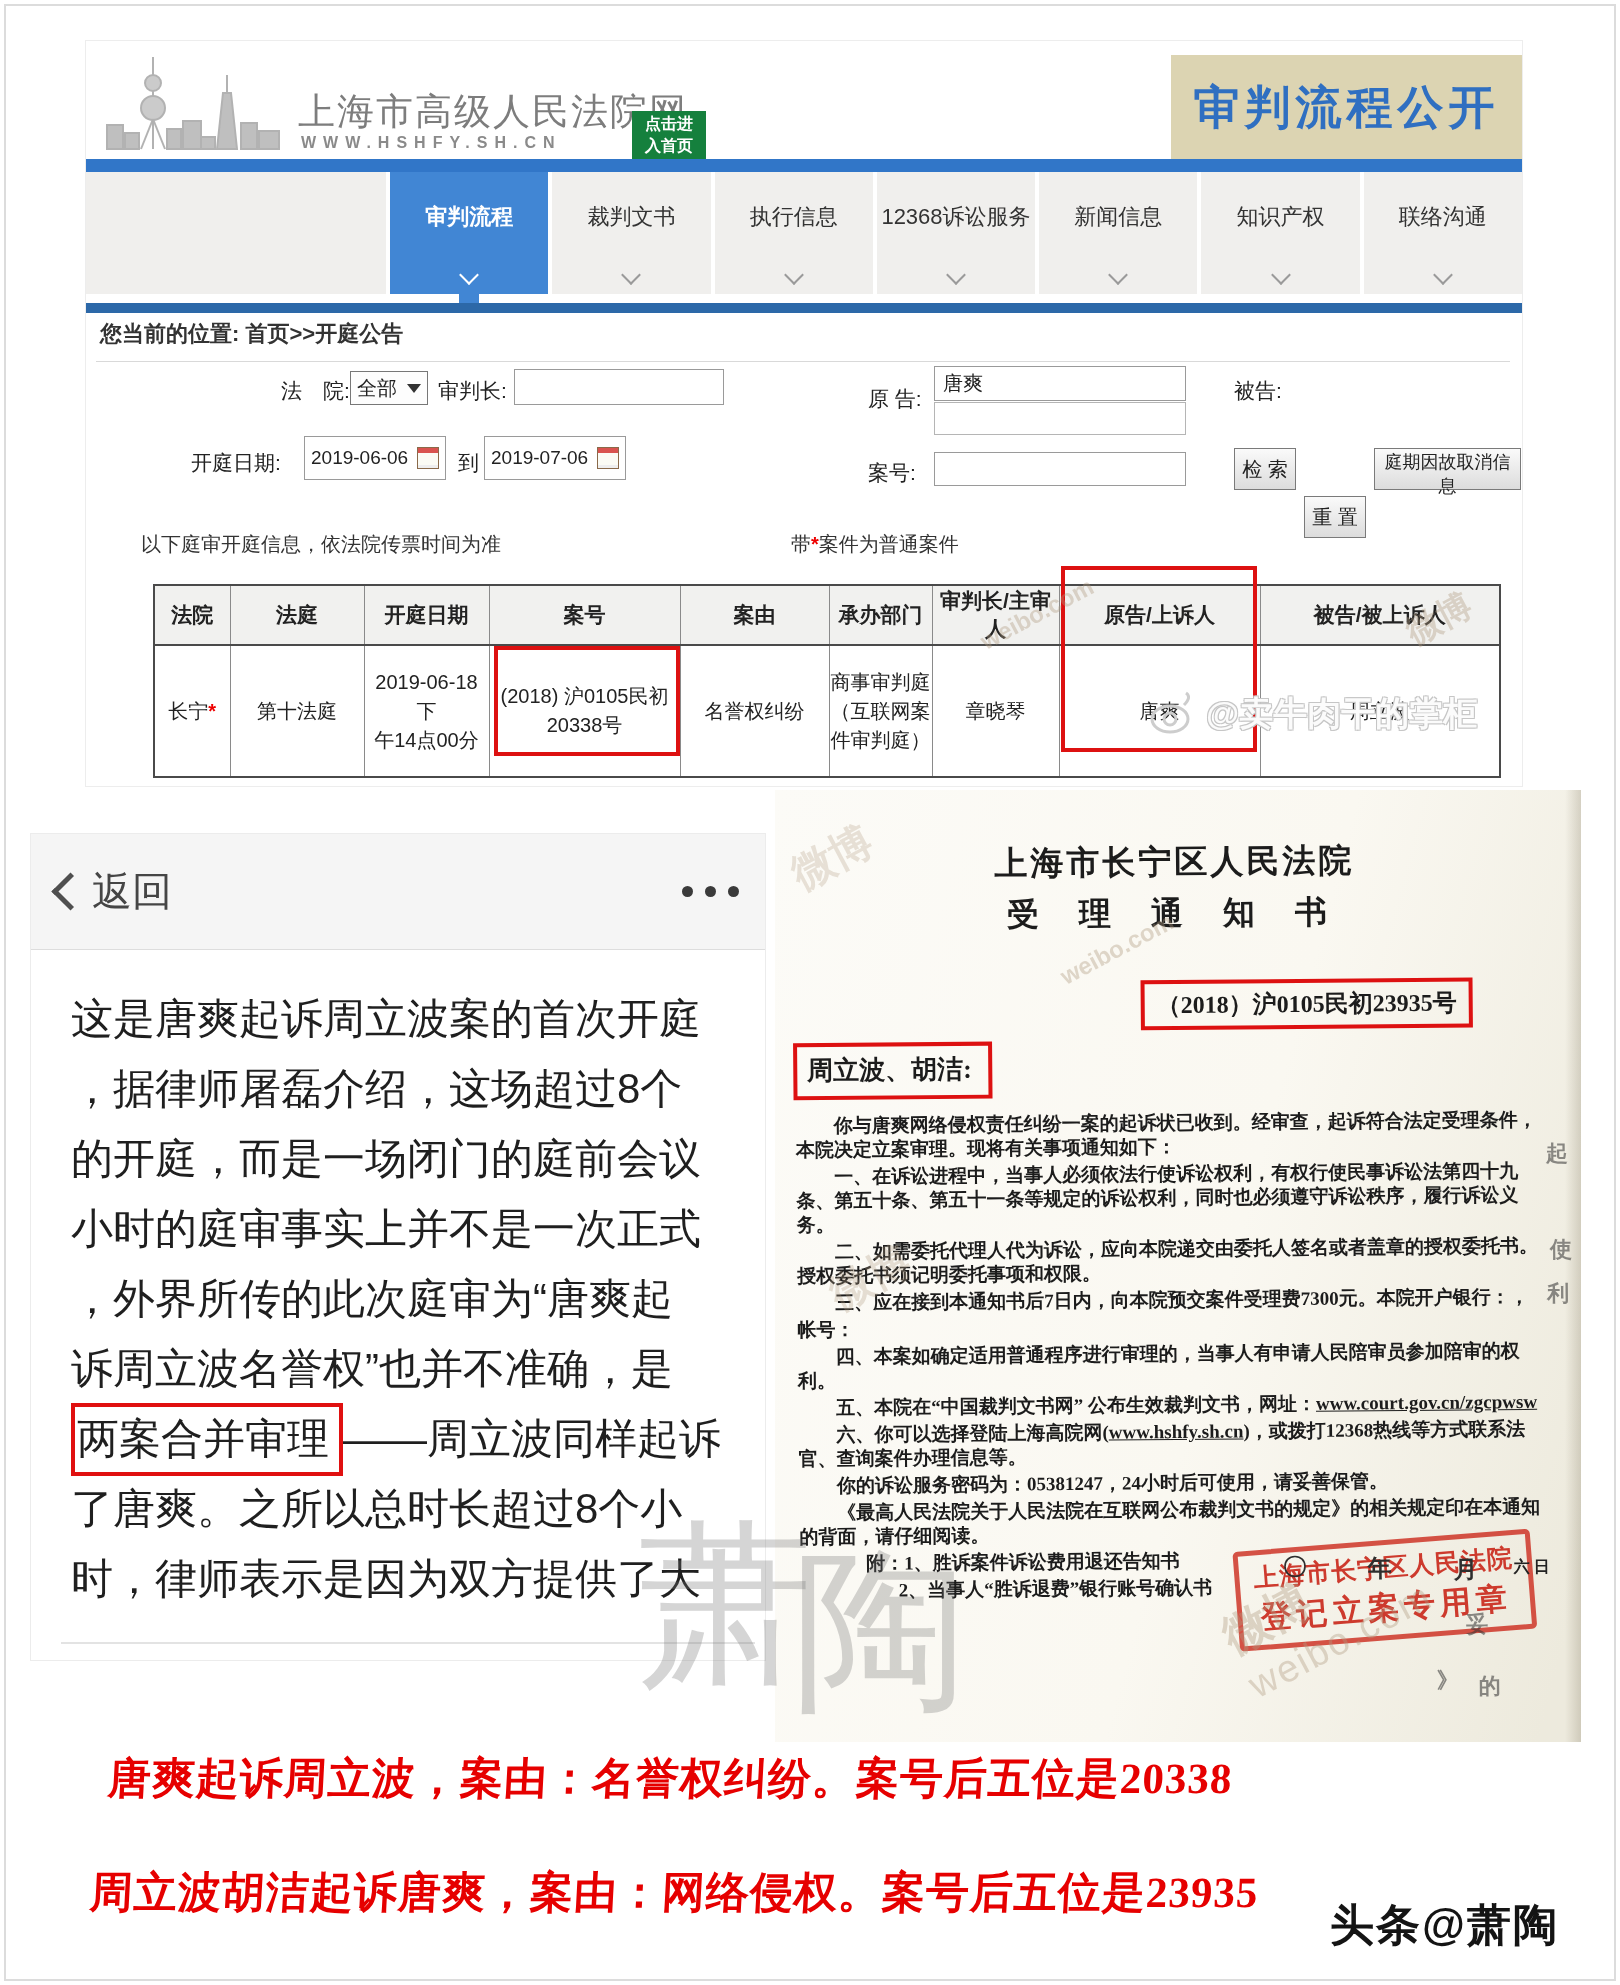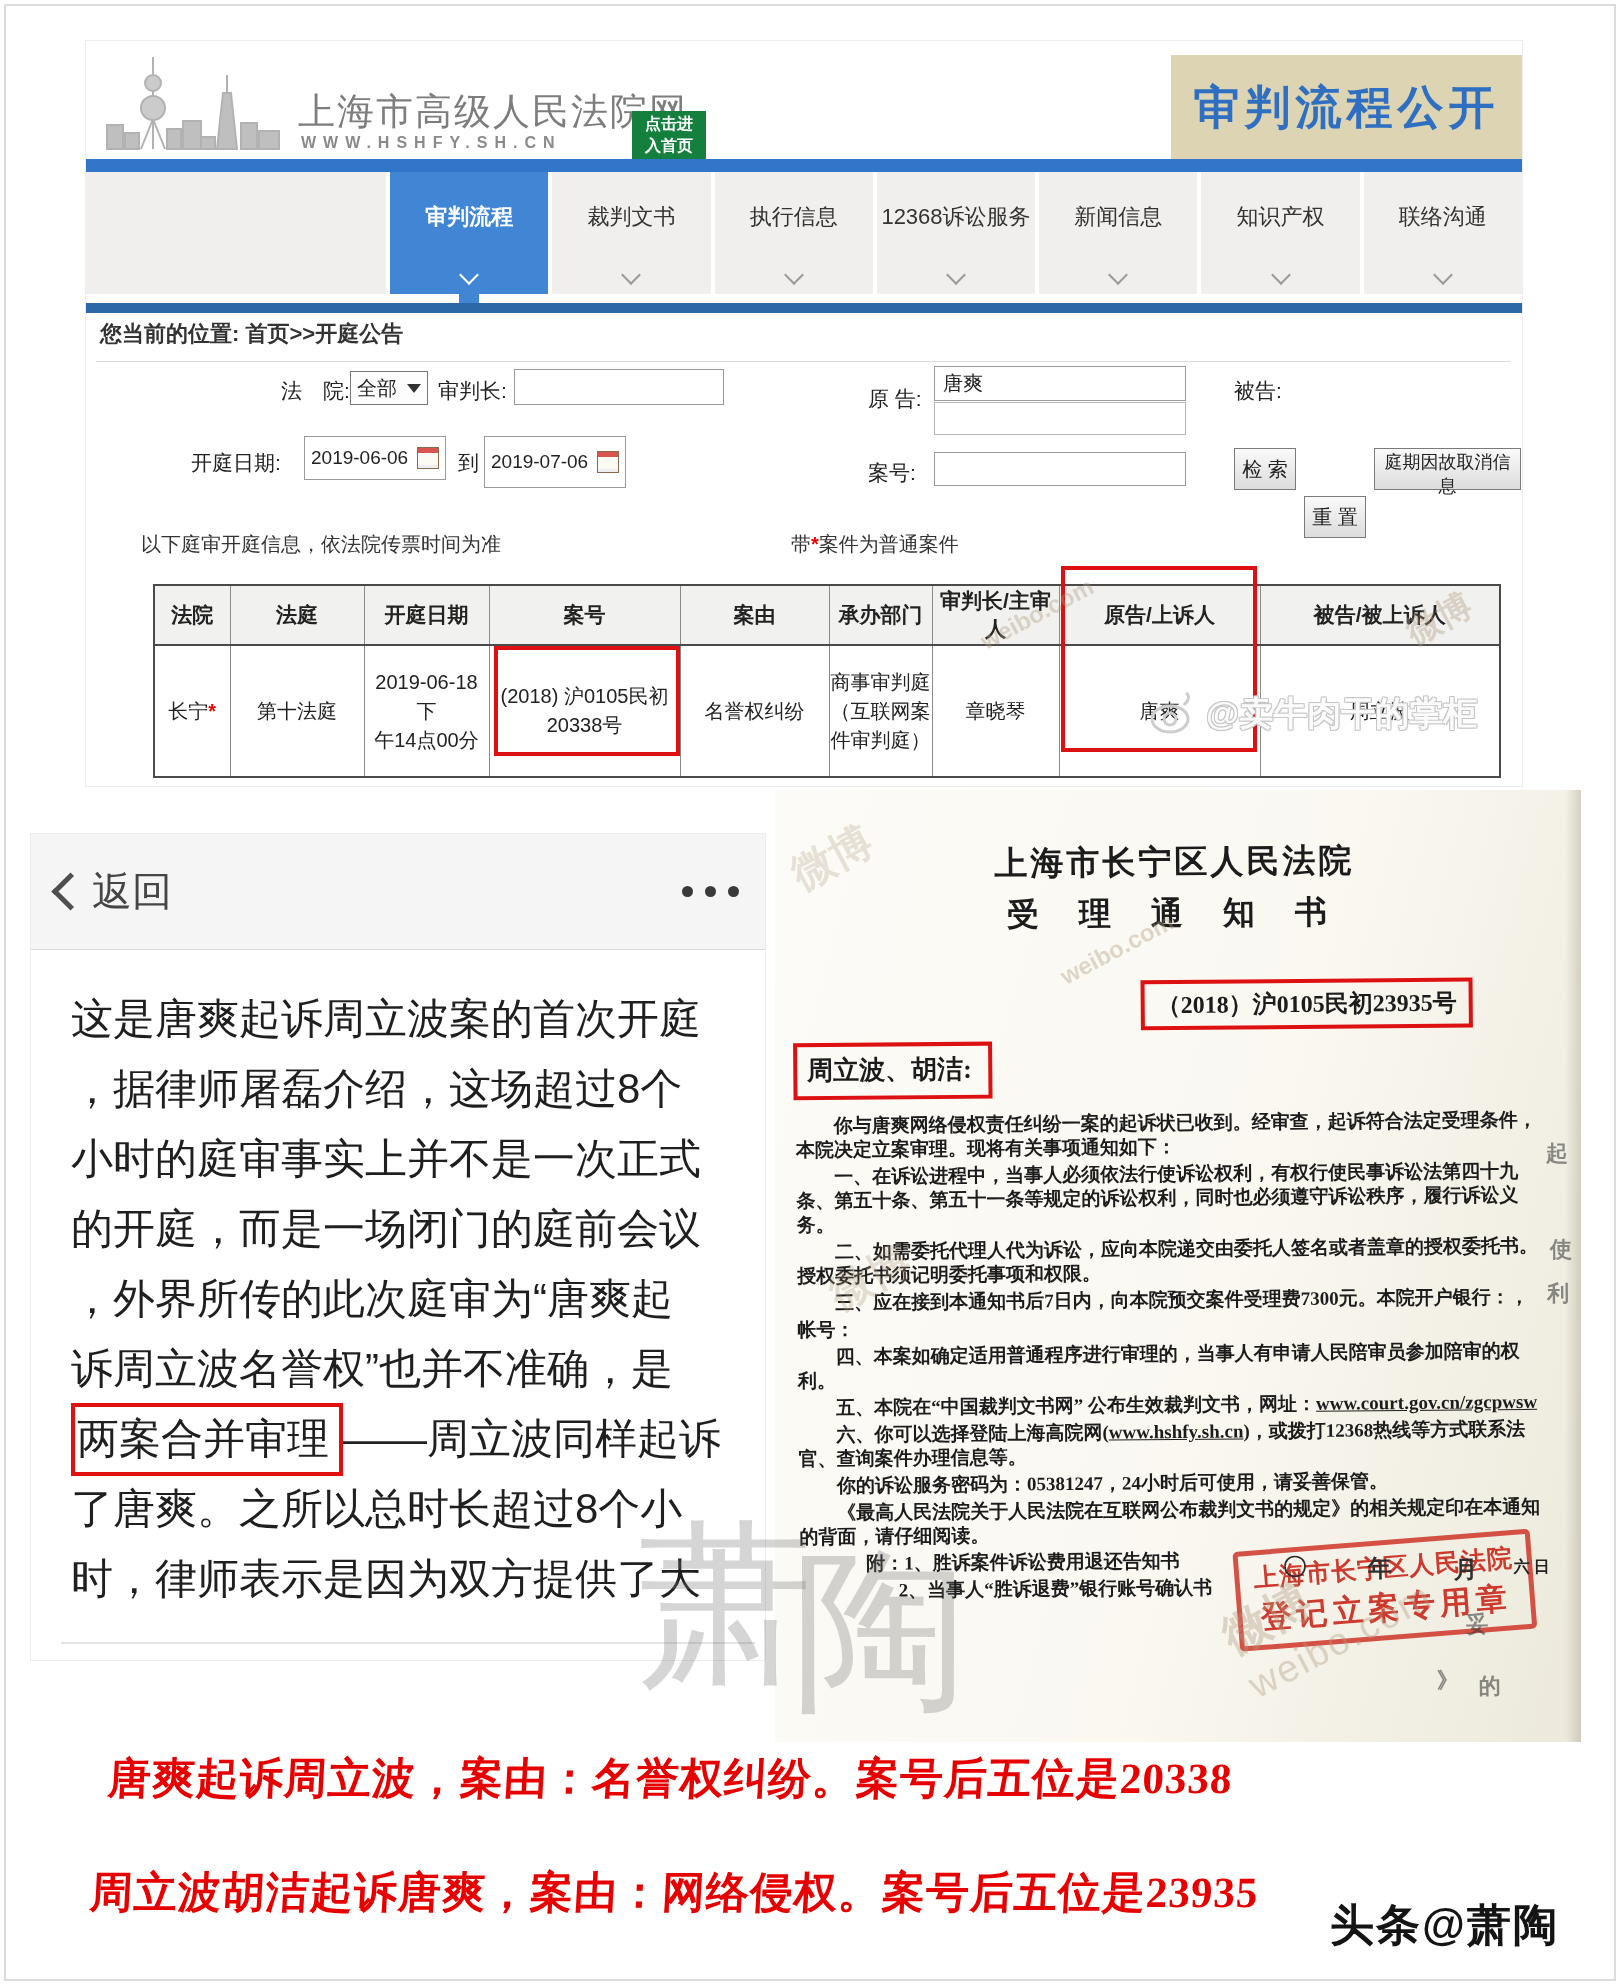--- a/index.html
+++ b/index.html
@@ -199,21 +199,21 @@
     <input class="f-input" style="left: 848px; top: 325px; width: 252px; height: 35px;" value="唐爽">
     <input class="f-input" style="left: 848px; top: 361px; width: 252px; height: 33px; border-color: rgb(181, 181, 181);">
     <span class="f-label" style="left:1148px;top:336px;">被告:</span>
 
     <span class="f-label" style="left:105px;top:408px;">开庭日期:</span>
     <div class="datebox" style="left:218px;top:395px;width:142px;height:44px;">
       <span>2019-06-06</span>
       <span class="cal"></span>
     </div>
     <span class="f-label" style="left:372px;top:408px;">到</span>
-    <div class="datebox" style="left:398px;top:395px;width:142px;height:52px;">
+    <div class="datebox" style="left:398px;top:395px;width:142px;height:44px;">
       <span>2019-07-06</span>
       <span class="cal"></span>
     </div>
     <span class="f-label" style="left:782px;top:418px;">案号:</span>
     <input class="f-input" style="left: 848px; top: 411px; width: 252px; height: 34px;">
     <button class="btn" style="left:1148px;top:407px;width:62px;height:42px;">检 索</button>
     <button class="btn" style="left:1218px;top:407px;width:62px;height:42px;margin-top:48px;">重 置</button>
     <button class="btn" style="left:1288px;top:407px;width:147px;height:42px;font-size:18px;">庭期因故取消信息</button>
 
     <span class="note" style="left:55px;top:490px;">以下庭审开庭信息，依法院传票时间为准</span>
@@ -293,22 +293,22 @@
       </span>
       <span class="dots">
           <i></i>
           <i></i>
           <i></i>
         </span>
     </header>
     <div class="a-body">
       <div class="a-line">这是唐爽起诉周立波案的首次开庭</div>
       <div class="a-line">，据律师屠磊介绍，这场超过8个</div>
+      <div class="a-line">的开庭，而是一场闭门的庭前会议</div>
       <div class="a-line">小时的庭审事实上并不是一次正式</div>
-      <div class="a-line">的开庭，而是一场闭门的庭前会议</div>
       <div class="a-line">，外界所传的此次庭审为“唐爽起</div>
       <div class="a-line">诉周立波名誉权”也并不准确，是</div>
       <div class="a-line">
         <span class="hl">两案合并审理</span><span>——周立波同样起诉</span>
       </div>
       <div class="a-line">了唐爽。之所以总时长超过8个小</div>
       <div class="a-line">时，律师表示是因为双方提供了大</div>
       <div class="a-end"></div>
     </div>
   </section>

